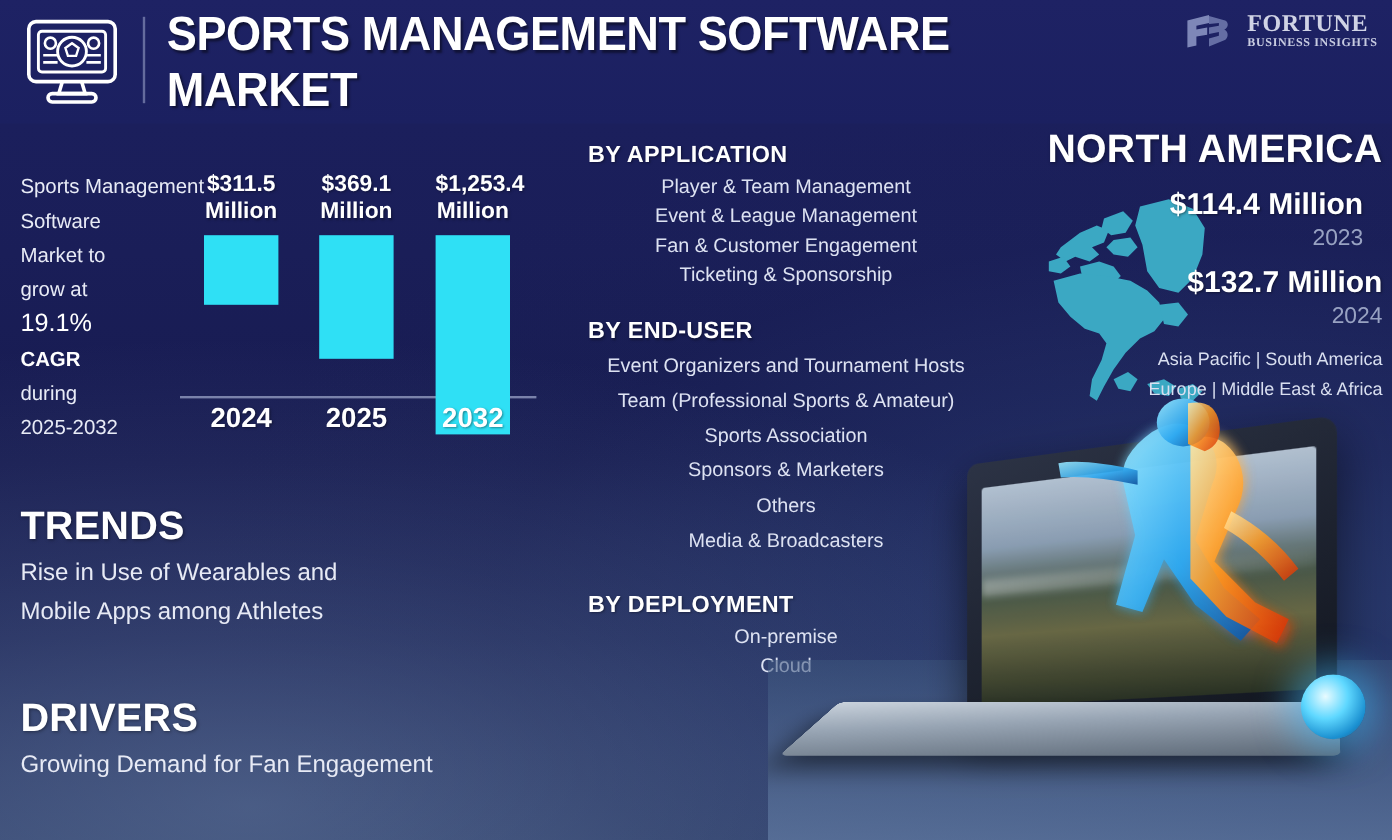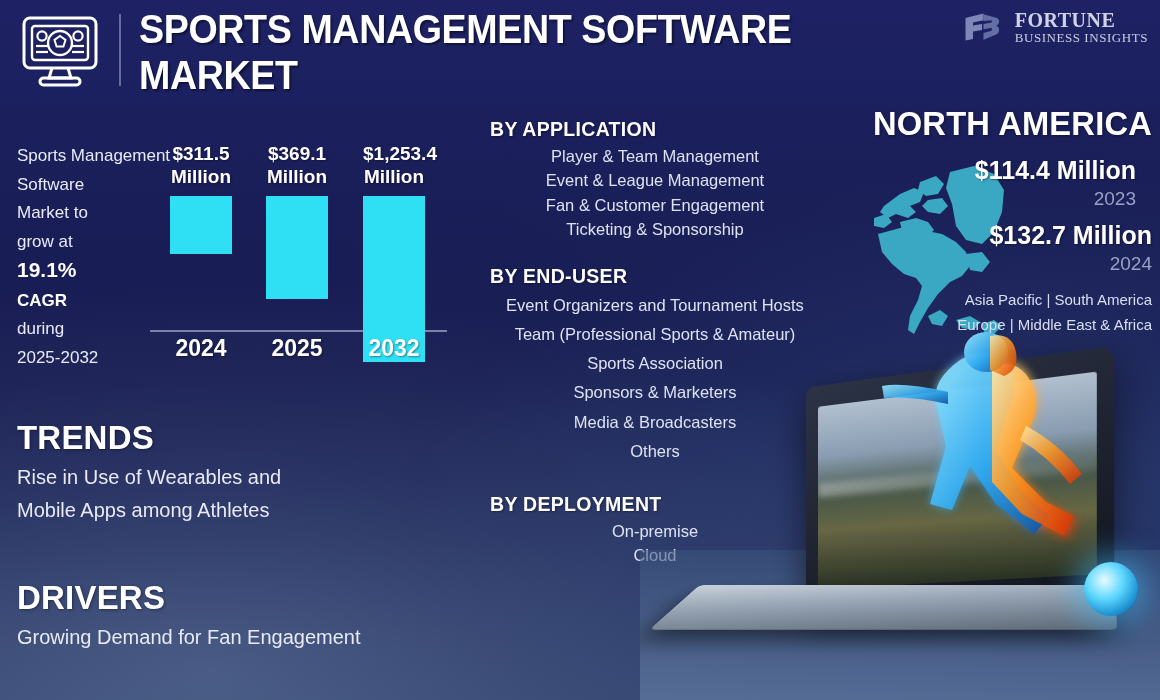--- a/index.html
+++ b/index.html
@@ -39,30 +39,30 @@
     text-transform:uppercase;
   }
   #logo { position:absolute; right:12px; top:10px; opacity:0.88; display:flex; align-items:center; gap:15px; }
   #logo-mark { width:36px; height:30px; }
   #logo-text { line-height:1; }
   #logo-name {
     color:#e9ecf7; font-size:20px; font-weight:bold; letter-spacing:0.5px;
     font-family:"Liberation Serif", serif;
   }
   #logo-sub {
-    color:#dfe3f2; font-size:13px; font-weight:normal; letter-spacing:0.55px; margin-top:1px;
+    color:#dfe3f2; font-size:10px; font-weight:bold; letter-spacing:0.55px; margin-top:1px;
     font-family:"Liberation Serif", serif;
   }
 
   
   #cagr {
     position:absolute; left:17px; top:142px; width:160px;
     color:#e8ebf6; font-size:17px; line-height:28.5px;
   }
-  #cagr .big { font-size:21px; font-weight:bold; color:#fff;margin-top:29px; }
+  #cagr .big { font-size:21px; font-weight:normal; color:#fff;margin-top:29px; }
   #cagr .bold { font-weight:bold; color:#fff; }
 
   
   #chart { position:absolute; left:148px; top:112px; width:310px; height:250px; }
   .bar-col { position:absolute; bottom:0; width:62px; text-align:center; }
   .bar-label {
     color:#fff; font-weight:bold; font-size:19px; line-height:23px;
     text-shadow:1px 1px 2px rgba(0,0,0,0.35); white-space:nowrap;
   }
   .bar-rect { background:#2FE0F5; width:62px; margin:0 auto; }
@@ -270,22 +270,22 @@
       <div class="seg-item">Fan &amp; Customer Engagement</div>
       <div class="seg-item">Ticketing &amp; Sponsorship</div>
     </div>
 
     <div id="seg-enduser">
       <div class="seg-head">BY END-USER</div>
       <div class="seg-item wide">Event Organizers and Tournament Hosts</div>
       <div class="seg-item wide">Team (Professional Sports &amp; Amateur)</div>
       <div class="seg-item wide">Sports Association</div>
       <div class="seg-item wide">Sponsors &amp; Marketers</div>
+      <div class="seg-item wide">Others</div>
       <div class="seg-item wide">Media &amp; Broadcasters</div>
-      <div class="seg-item wide">Others</div>
     </div>
 
     <div id="seg-deploy">
       <div class="seg-head">BY DEPLOYMENT</div>
       <div class="seg-item">On-premise</div>
       <div class="seg-item">Cloud</div>
     </div>
   </div>
 
   <div id="na">

